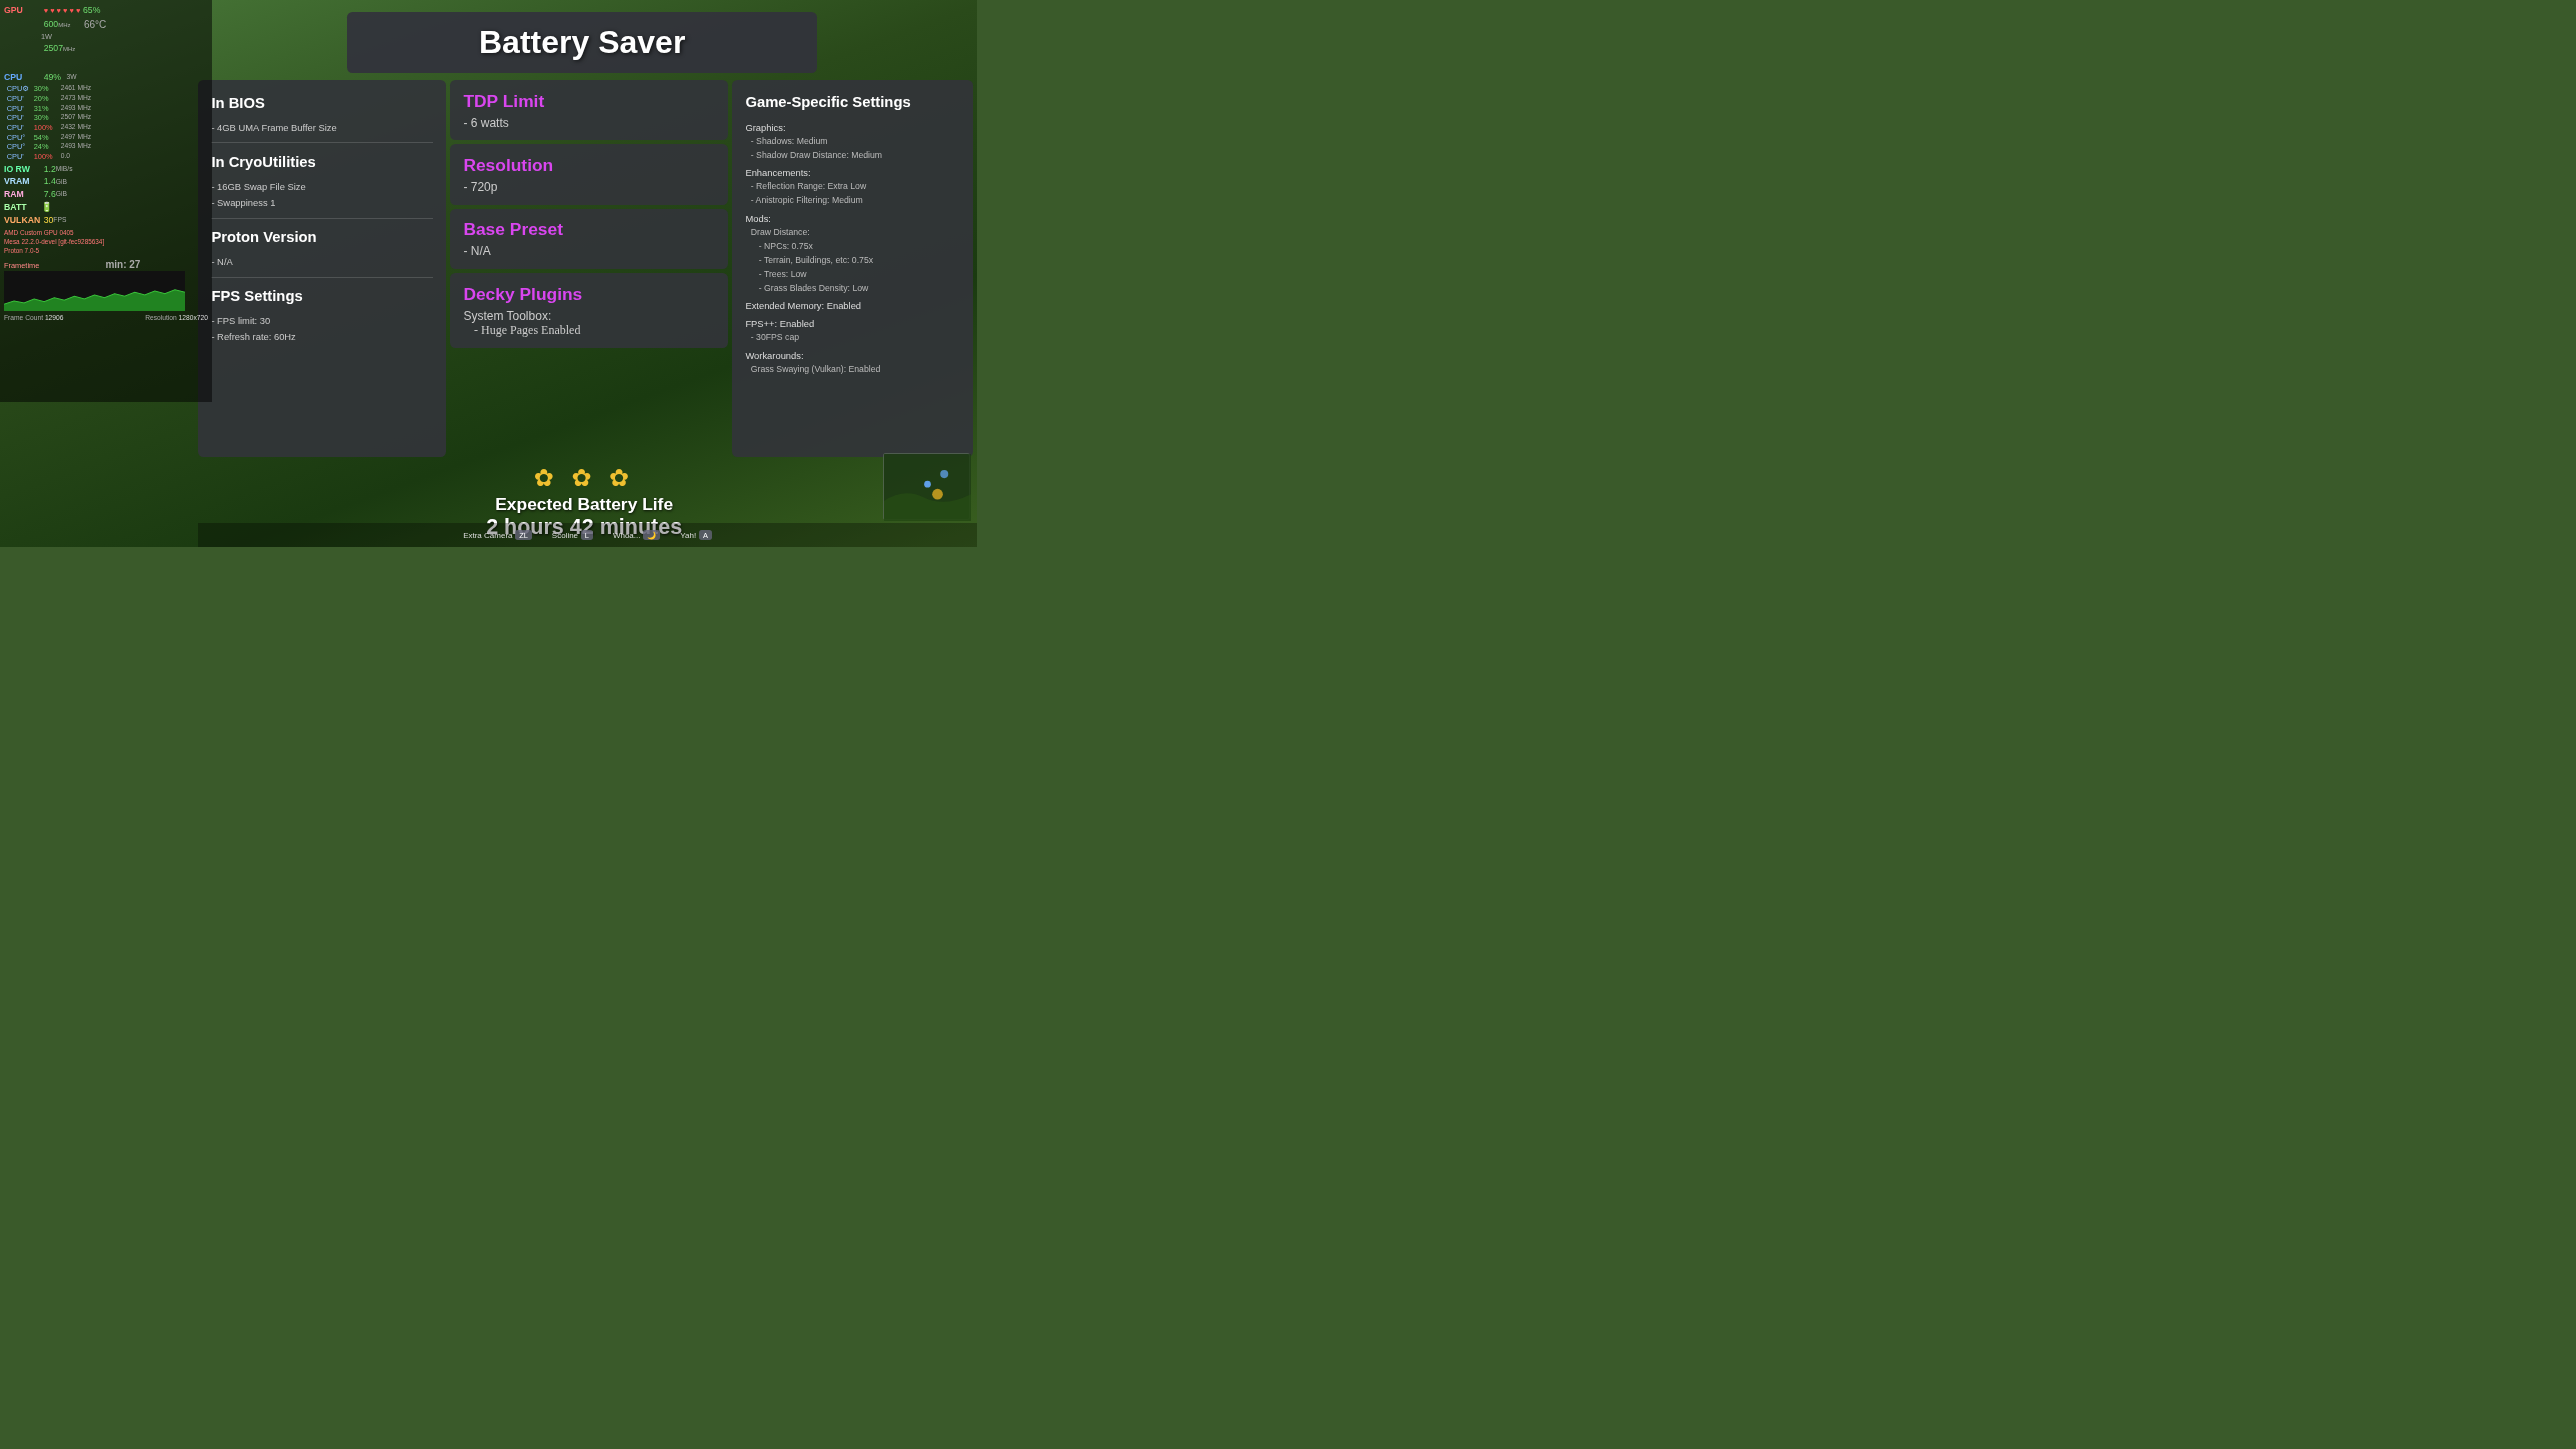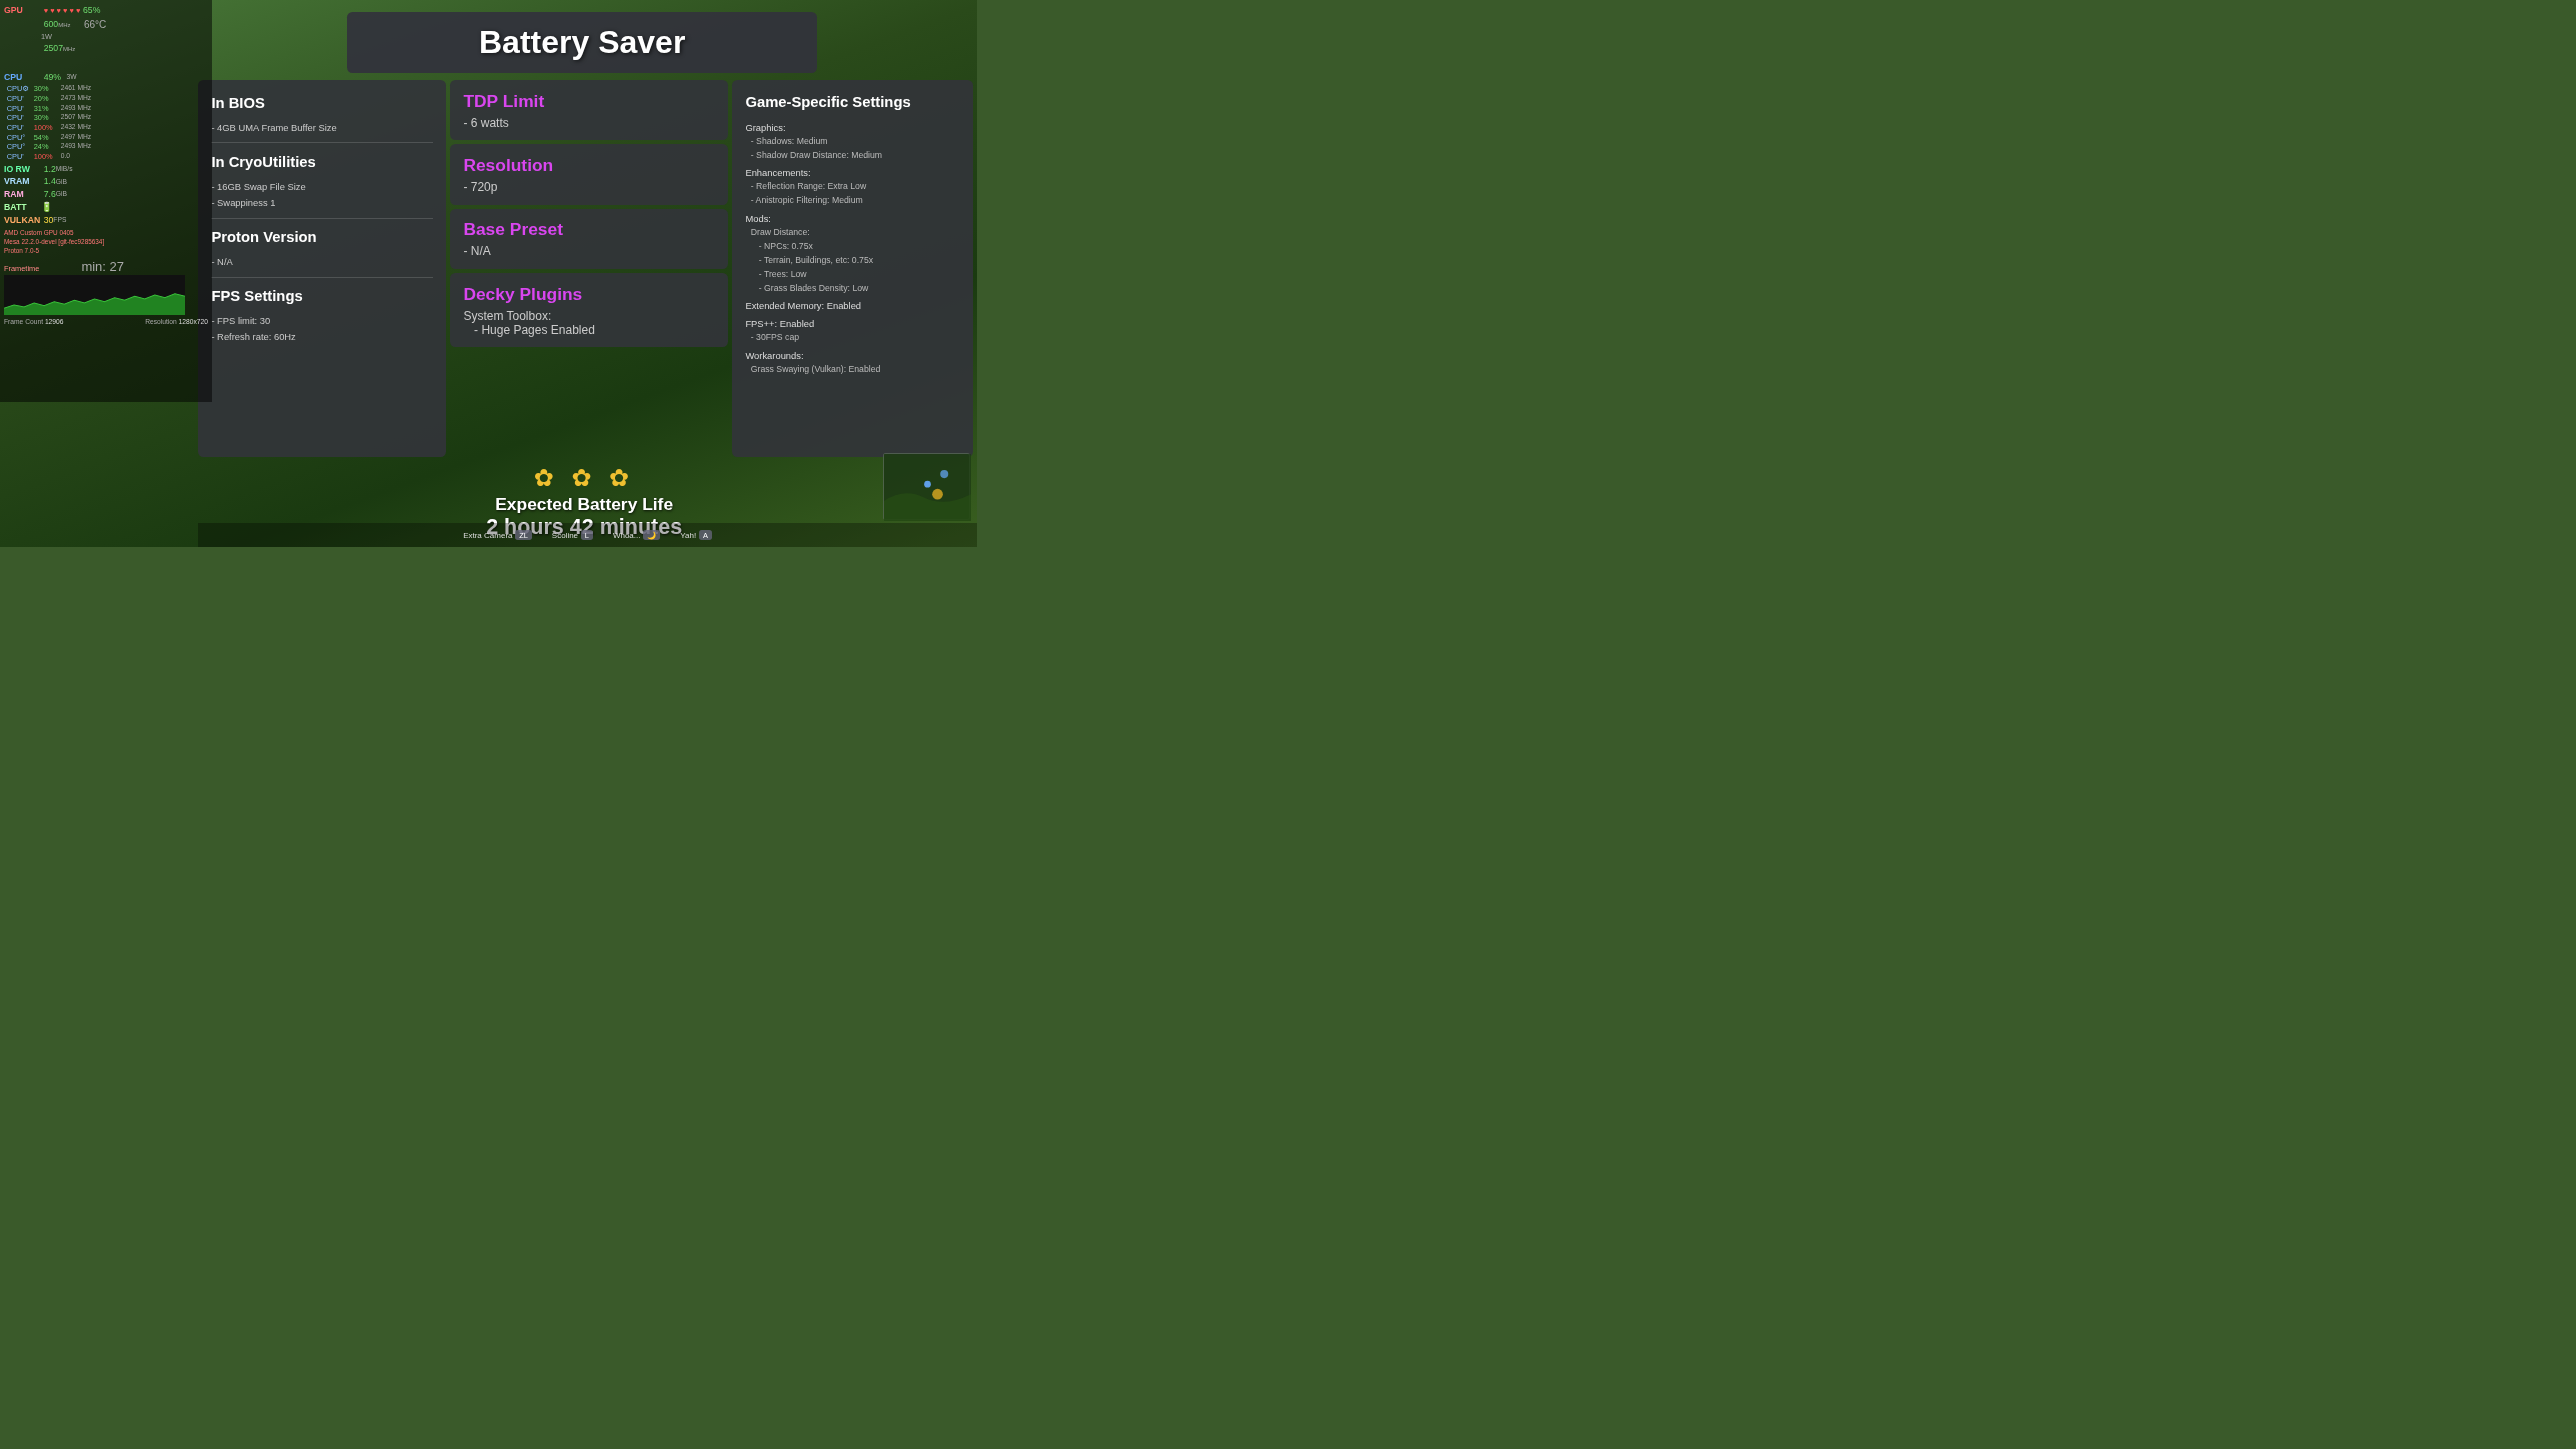--- a/index.html
+++ b/index.html
@@ -437,21 +437,21 @@
   </div>
 
   <div class="hud-info-block">
     <div>AMD Custom GPU 0405</div>
     <div>Mesa 22.2.0-devel [git-fec9285634]</div>
     <div>Proton 7.0-5</div>
   </div>
 
   <div class="frametime-label">
     <span>Frametime</span>
-    <span style="margin-left:40px;font-size:13px;color:#aaa;">min: 27</span>
+    <span style="margin-left:64px;font-size:10px;color:#aaa;font-weight:bold;">min: 27</span>
   </div>
   <div class="frametime-graph">
     <svg class="ft-svg" viewBox="0 0 270 60" preserveAspectRatio="none">
       <rect x="0" y="0" width="270" height="60" fill="#111"></rect>
 
       <polyline points="0,50 15,45 30,48 45,42 60,46 75,40 90,44 105,38 120,42 135,36 150,40 165,34 180,38 195,32 210,36 225,30 240,34 255,28 270,32" fill="none" stroke="#44cc44" stroke-width="1.5"></polyline>
       <polygon points="0,50 15,45 30,48 45,42 60,46 75,40 90,44 105,38 120,42 135,36 150,40 165,34 180,38 195,32 210,36 225,30 240,34 255,28 270,32 270,60 0,60" fill="rgba(40,180,40,0.7)"></polygon>
     </svg>
   </div>
   <div class="hud-footer">
@@ -506,21 +506,21 @@
       </div>
 
       <div class="mid-card">
         <h2>Base Preset</h2>
         <div class="value">- N/A</div>
       </div>
 
       <div class="mid-card">
         <h2>Decky Plugins</h2>
         <div class="value">System Toolbox:</div>
-        <div class="value" style="margin-left:10.7px;">- Huge Pages Enabled</div>
+        <div class="value" style="margin-left:10.7px;font-family:Liberation Serif, serif;">- Huge Pages Enabled</div>
       </div>
 
     </div>
 
     <div class="right-panel">
       <h2>Game-Specific Settings</h2>
 
       <div class="section-label">Graphics:</div>
       <div class="sub-item">- Shadows: Medium</div>
       <div class="sub-item">- Shadow Draw Distance: Medium</div>

